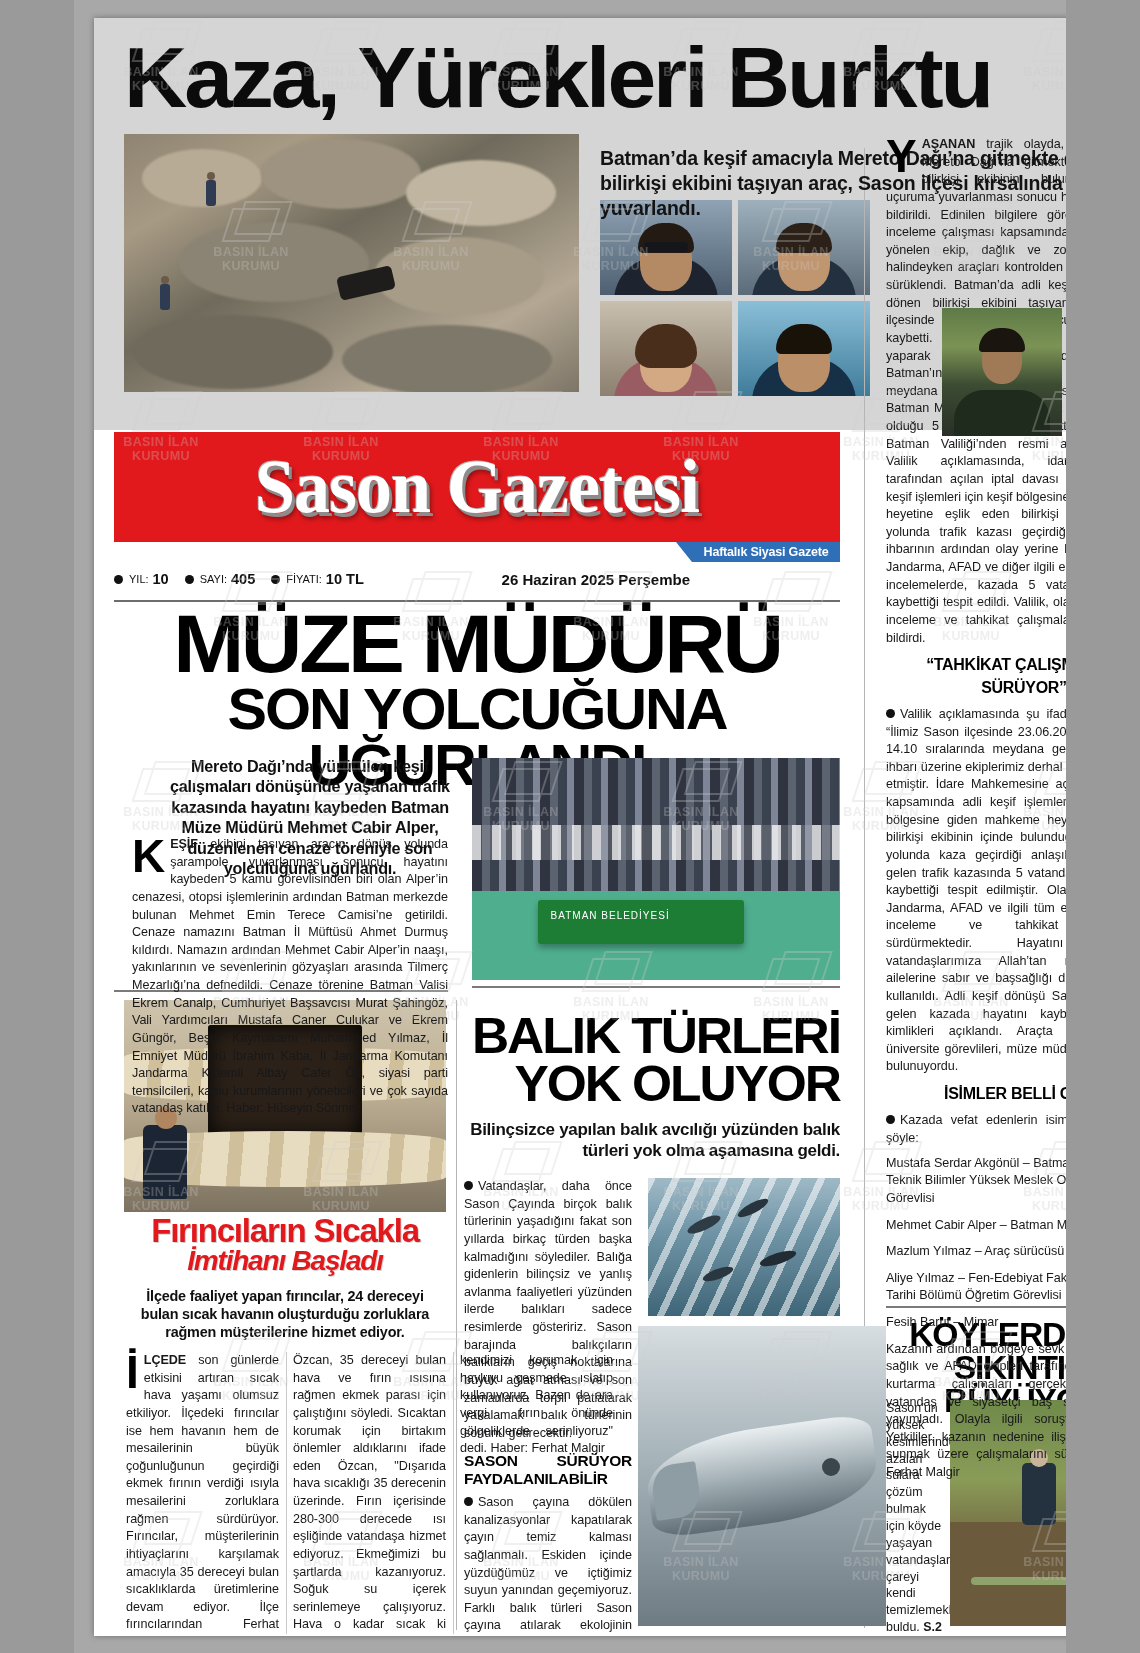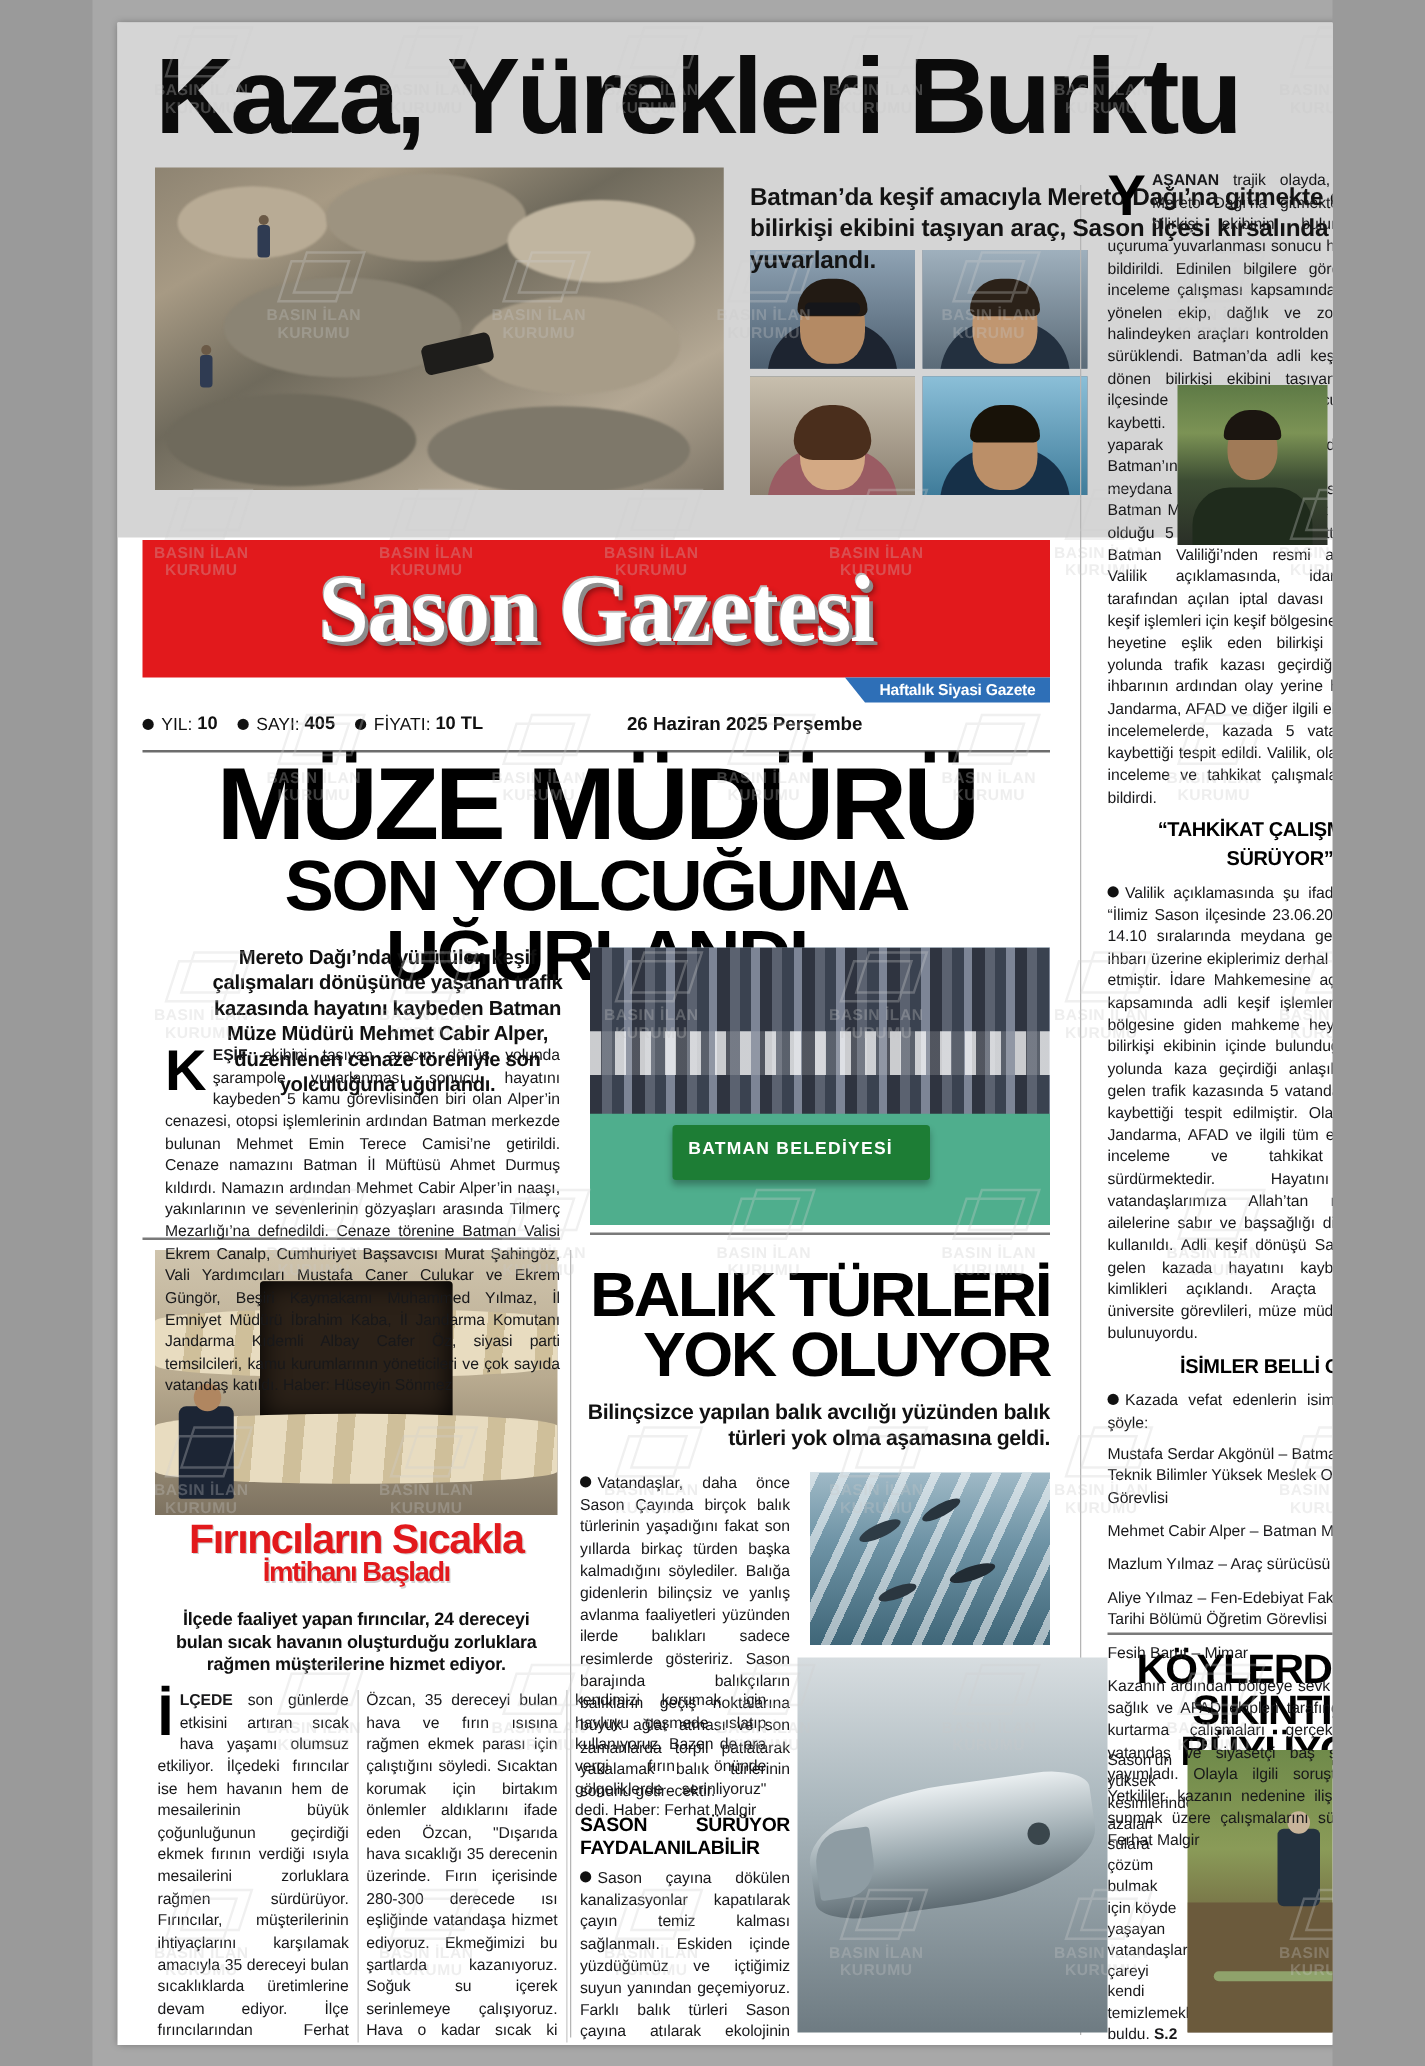--- a/index.html
+++ b/index.html
@@ -177,21 +177,21 @@
   .inforow{
     position:absolute;left:20px;top:546px;width:726px;height:30px;
     z-index:21;
     display:flex;align-items:center;
     font-size:14px;color:#111;
   }
   .inforow .dot{
     display:inline-block;width:9px;height:9px;border-radius:50%;
     background:#111;margin:0 6px 0 0;vertical-align:middle;
   }
-  .inforow .lbl{font-weight:400;font-size:14px;}
+  .inforow .lbl{font-weight:400;font-size:11px;}
   .inforow .val{font-weight:700;font-size:14.6px;}
   .inforow .grp{display:flex;align-items:center;margin-right:16px;}
   .inforow .date{margin-left:auto;margin-right:150px;font-weight:700;font-size:15px;}
   .hrule{
     position:absolute;left:20px;width:726px;height:2px;background:#6d6d6d;z-index:21;
   }
   
   .mainhead{
     position:absolute;left:20px;top:588px;width:726px;
     text-align:center;z-index:22;
@@ -222,21 +222,21 @@
     background:repeating-linear-gradient(90deg,#2f3440 0 10px,#5b6270 10px 18px,#3a4250 18px 27px,#7d8596 27px 34px);}
   .fp-white{position:absolute;left:0;top:30%;width:100%;height:16%;
     background:repeating-linear-gradient(90deg,rgba(255,255,255,.75) 0 9px,rgba(220,220,220,.2) 9px 20px);}
   .fp-ground{position:absolute;left:0;bottom:0;width:100%;height:40%;background:#4fae8d;}
   .fp-coffin{
     position:absolute;left:18%;bottom:16%;width:56%;height:20%;
     background:#1d7d35;border-radius:3px;
     box-shadow:0 4px 6px rgba(0,0,0,.3);
   }
   .fp-coffin span{
-    position:absolute;left:6%;top:22%;color:#fff;font-size:14px;font-weight:700;letter-spacing:1px;
+    position:absolute;left:6%;top:22%;color:#fff;font-size:10px;font-weight:400;letter-spacing:1px;
   }
   
   .bake-photo{
     position:absolute;left:30px;top:982px;width:322px;height:212px;
     background:linear-gradient(180deg,#cfc4ad 0%,#b9ab90 48%,#7d7260 100%);
     overflow:hidden;
   }
   .bake-oven{
     position:absolute;left:26%;top:12%;width:48%;height:52%;
     background:#2b2118;border-radius:3px;
@@ -254,21 +254,21 @@
     background:repeating-linear-gradient(95deg,#e8dcc0 0 26px,#cfbf9a 26px 40px);
     border-radius:50% / 18%;
   }
   .redhead{
     position:absolute;left:30px;top:1196px;width:322px;
     text-align:center;color:#e2191c;font-weight:700;
     font-size:33px;line-height:1.0;letter-spacing:-1.2px;
     text-shadow:1px 1px 0 rgba(0,0,0,.18);
     z-index:12;
   }
-  .redhead .rl2{font-size:22px;}
+  .redhead .rl2{font-size:28px;font-style:italic;}
   .spot2{
     position:absolute;left:34px;top:1270px;width:314px;
     text-align:center;font-size:14.4px;font-weight:700;line-height:1.24;color:#101010;
     letter-spacing:-.2px;
   }
   .bake-cols{
     position:absolute;left:32px;top:1334px;width:320px;height:282px;
     column-count:2;column-gap:14px;column-rule:1px solid #c9c9c9;
   }
   

